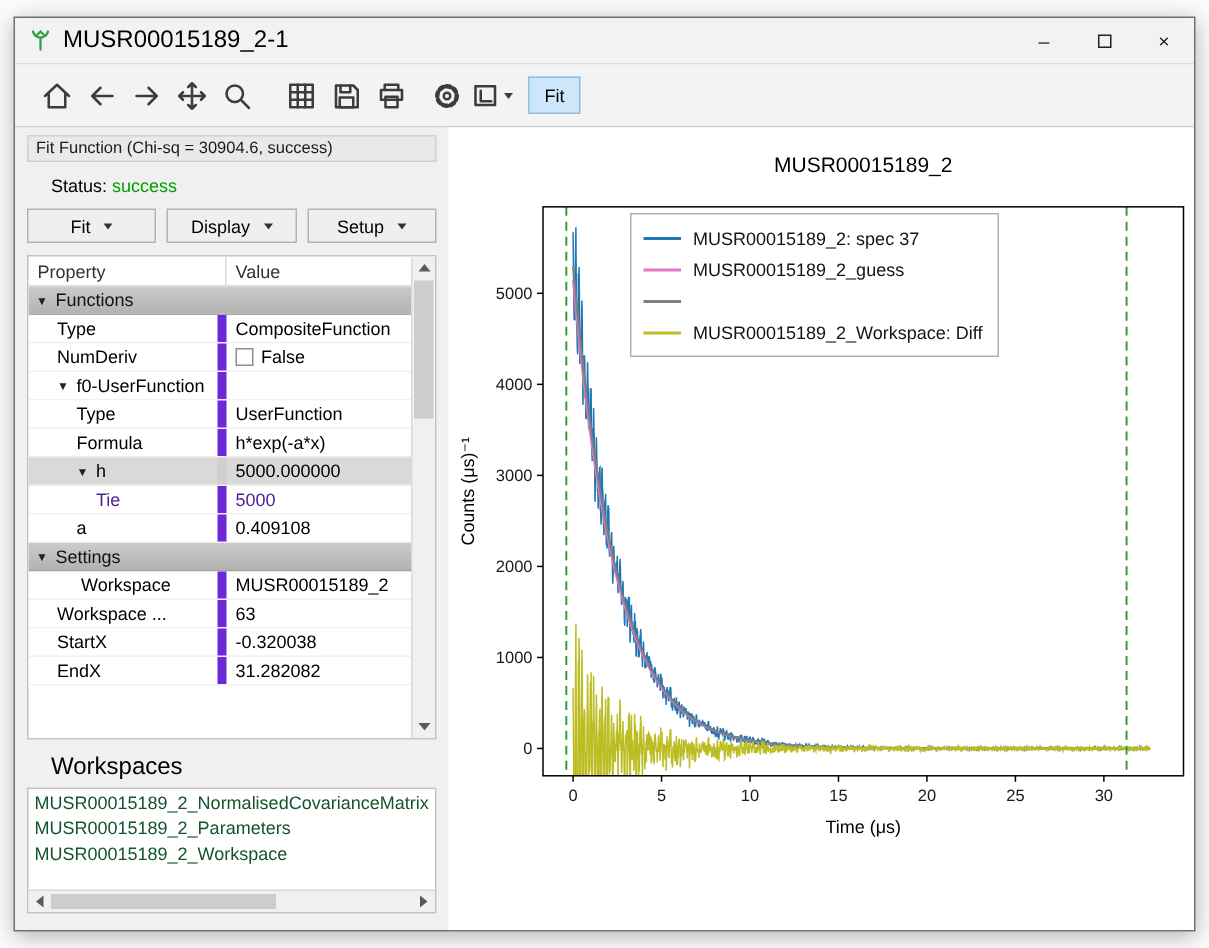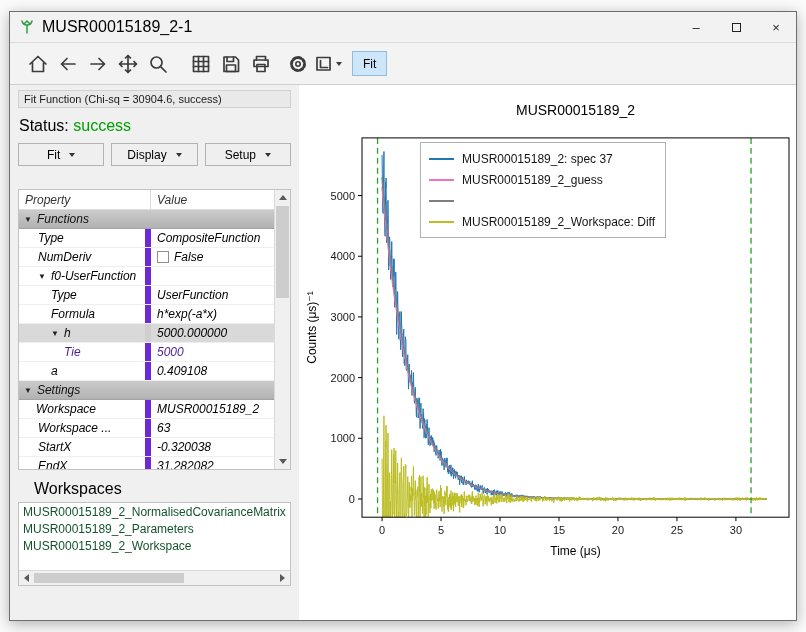--- a/index.html
+++ b/index.html
@@ -15,25 +15,25 @@
   .tb-icon{width:29px;height:30px;display:flex;align-items:center;justify-content:center;margin-right:1px;}
   .tb-icon svg{stroke:#3c3c3c;fill:none;stroke-width:1.7;stroke-linecap:round;stroke-linejoin:round;}
   .tb-gap{width:13px;}
   .dd-caret{width:0;height:0;border-left:3.5px solid transparent;border-right:3.5px solid transparent;border-top:4px solid #3c3c3c;margin-left:1px;}
   .fit-toggle{margin-left:9px;height:25px;padding:0 10px;background:#cde6fa;border:1px solid #8fbede;font-size:12px;font-family:inherit;color:#000;}
   .main{flex:1;display:flex;min-height:0;}
   .left-panel{width:289px;flex:0 0 289px;padding:5px 8px 0;overflow:hidden;background:#f0f0f0;}
   .plot-panel{flex:1;background:#fff;position:relative;}
   #plot-svg{position:absolute;inset:0;width:100%;height:100%;font-family:"Liberation Sans","DejaVu Sans",sans-serif;}
   .fit-header{background:#e9e9e9;border:1px solid #d0d0d0;font-size:11px;padding:2px 5px;color:#1a1a1a;white-space:nowrap;}
-  .status-line{font-size:16px;margin:9px 1px 8px;color:#000;}
+  .status-line{font-size:12px;margin:9px 16px 8px;color:#000;}
   .btn-row{display:flex;gap:7px;}
   .dd-btn{flex:1;height:23px;background:#efefef;border:1px solid #b3b3b3;font-size:12px;font-family:inherit;display:flex;align-items:center;justify-content:center;gap:9px;color:#000;}
   .caret{width:0;height:0;border-left:3.5px solid transparent;border-right:3.5px solid transparent;border-top:4px solid #333;}
-  .prop-grid{margin-top:23px;height:281px;border:1px solid #c2c2c2;background:#fff;position:relative;font-size:12px;overflow:hidden;font-style:italic;}
+  .prop-grid{margin-top:8px;height:323px;border:1px solid #c2c2c2;background:#fff;position:relative;font-size:12px;overflow:hidden;}
   .pg-inner{position:absolute;left:0;top:0;right:16px;bottom:0;overflow:hidden;}
   .pg-head{display:flex;height:20px;line-height:20px;border-bottom:1px solid #dcdcdc;}
   .pg-head>div{padding-left:6px;color:#333;}
   .pg-col-p{width:132px;border-right:1px solid #dcdcdc;}
   .pg-col-v{flex:1;}
   .pg-row{display:flex;height:19px;border-bottom:1px solid #efefef;background:#fff;}
   .pg-row .cell-p{width:132px;border-right:6px solid #6d28d9;white-space:nowrap;overflow:hidden;display:flex;align-items:center;}
   .pg-row .cell-v{flex:1;padding-left:6px;white-space:nowrap;overflow:hidden;display:flex;align-items:center;}
   .pg-row.sel{background:#d9d9d9;}
   .pg-row.sel .cell-p{border-right-color:#cfcfcf;}
@@ -244,21 +244,21 @@
                 </div>
                 <div class="cell-v">
                   <span>0.409108</span>
                 </div>
               </div>
               <div class="pg-section">
                 <span class="arr">▼</span>
                 <span>Settings</span>
               </div>
               <div class="pg-row">
-                <div class="cell-p" style="padding-left: 17px;">
+                <div class="cell-p" style="padding-left: 35px;">
                   <span>Workspace</span>
                 </div>
                 <div class="cell-v">
                   <span>MUSR00015189_2</span>
                 </div>
               </div>
               <div class="pg-row">
                 <div class="cell-p" style="padding-left: 19px;">
                   <span>Workspace ...</span>
                 </div>

